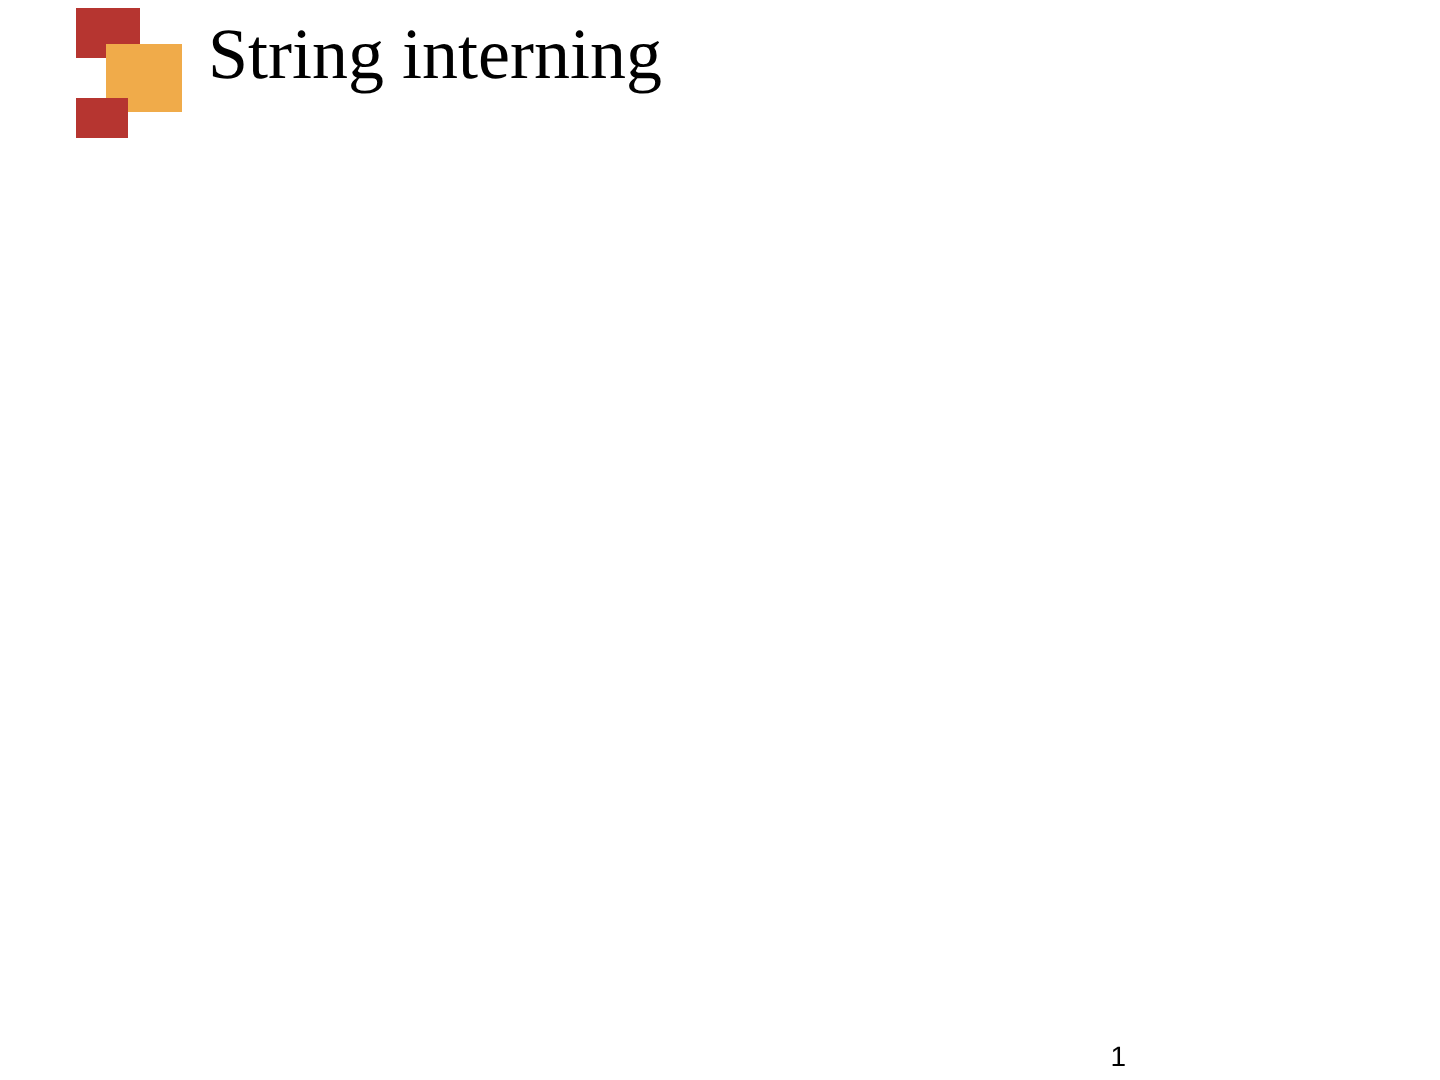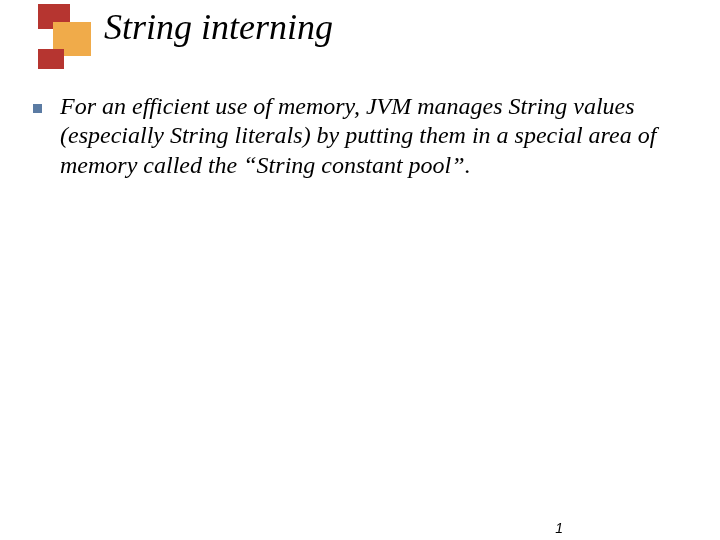--- a/index.html
+++ b/index.html
@@ -11,21 +11,20 @@
     font-family: "Times New Roman", Times, serif;
     color: #000000;
     overflow: hidden;
     position: relative;
   }
   .slide {
     position: relative;
     width: 571px;
     height: 540px;
     box-sizing: border-box;
-    font-style: italic;
   }
   
   .deco-red-top {
     position: absolute;
     left: 38px;
     top: 4px;
     width: 32px;
     height: 25px;
     background: #b63530;
   }
@@ -100,20 +99,16 @@
 <div class="slide">
 
   <div class="underline"></div>
   <div class="deco-red-top"></div>
   <div class="deco-orange"></div>
   <div class="deco-red-bottom"></div>
 
   <div class="title">String interning</div>
 
   <div class="body">
-    <div class="bullet-row">
-      <div class="bullet-icon"></div>
-      <div class="bullet-text">For an efficient use of memory, JVM manages String values (especially String literals) by putting them in a special area of memory called the “String constant pool”.</div>
-    </div>
   </div>
 
   <div class="page-number">1</div>
 </div>
 
 </body></html>

